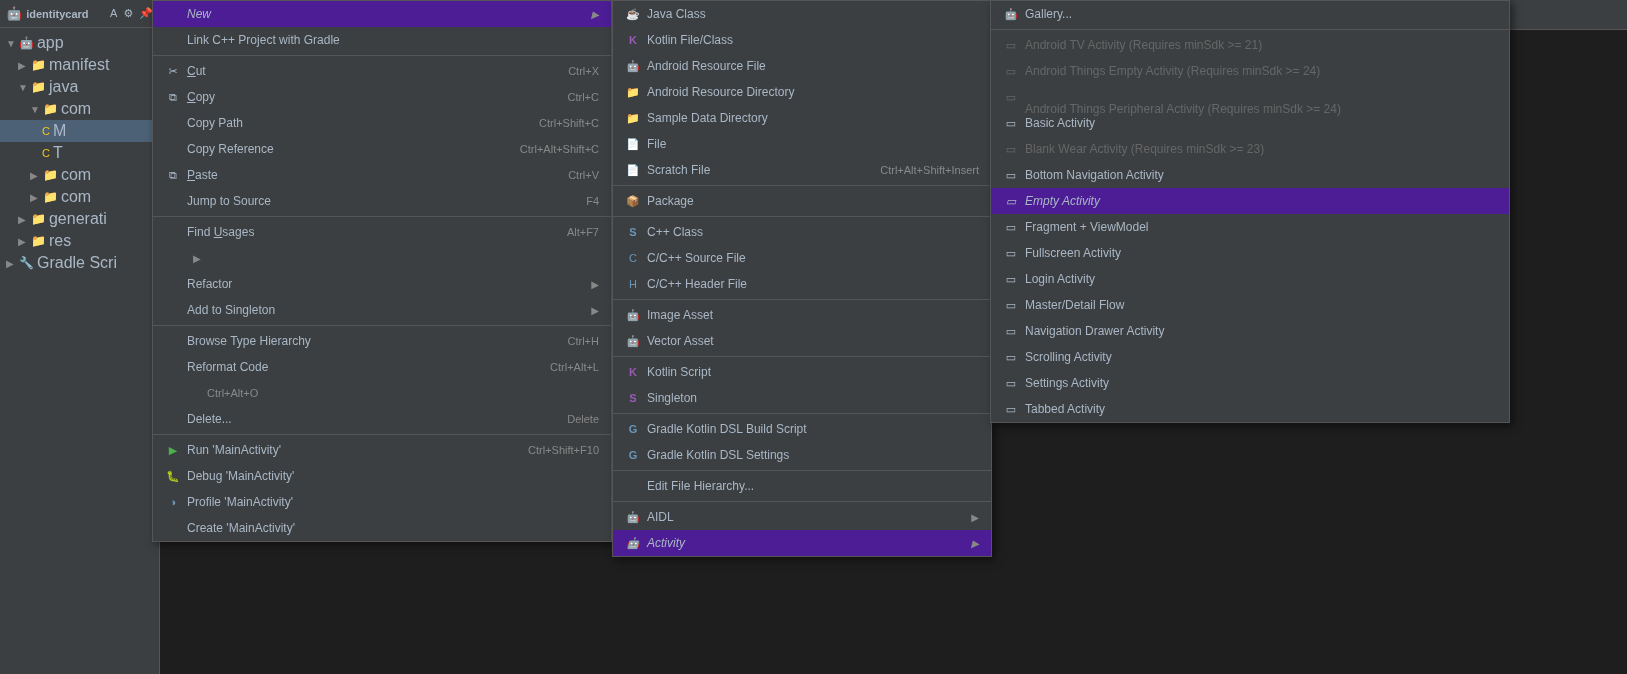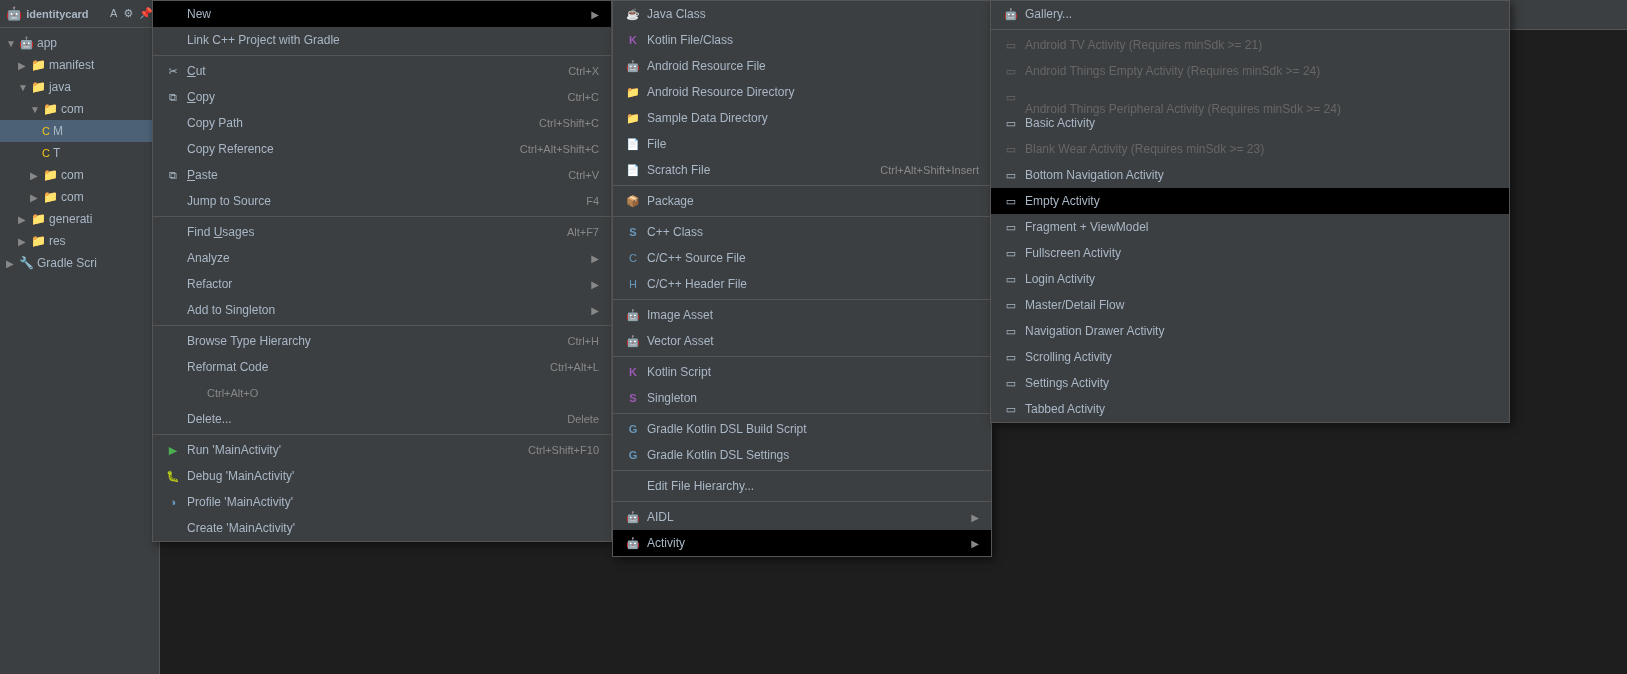--- a/index.html
+++ b/index.html
@@ -47,21 +47,21 @@
       height: 22px;
       display: flex;
       align-items: center;
       padding-left: 6px;
       gap: 3px;
       color: #a9b7c6;
       cursor: pointer;
     }
     .tree-item.selected { background: #4c6176; }
     .tree-item .arrow { font-size: 10px; color: #888; width: 10px; }
-    .tree-item-label { font-size: 12px; }
+    .tree-item-label { font-size: 16px; }
 
     
     .menus-overlay {
       position: absolute;
       left: 0;
       top: 0;
       width: 100%;
       height: 100%;
       pointer-events: none;
     }
@@ -78,21 +78,21 @@
     .menu-item {
       height: 26px;
       display: flex;
       align-items: center;
       padding: 0 12px;
       gap: 6px;
       cursor: pointer;
       white-space: nowrap;
       position: relative;
     }
-    .menu-item.highlighted { background: #000000; }
+    .menu-item.highlighted { background: #4c1d95; font-style: italic; }
     .menu-item.disabled { color: #666; }
     .menu-item .item-label { flex: 1; font-size: 12px; }
     .menu-item .item-shortcut { font-size: 11px; color: #888; margin-left: 20px; }
     .menu-item .item-arrow { font-size: 10px; color: #888; margin-left: 6px; }
     .menu-item .item-icon { width: 16px; height: 16px; display: flex; align-items: center; justify-content: center; font-size: 11px; }
     .menu-separator {
       height: 1px;
       background: #555;
       margin: 2px 0;
     }
@@ -278,21 +278,20 @@
       <span class="item-shortcut">F4</span>
     </div>
     <div class="menu-separator"></div>
     <div class="menu-item">
       <span class="item-icon"></span>
       <span class="item-label">Find <u>U</u>sages</span>
       <span class="item-shortcut">Alt+F7</span>
     </div>
     <div class="menu-item">
       <span class="item-icon"></span>
-      <span class="item-label">Analyze</span>
       <span class="item-arrow">▶</span>
     </div>
     <div class="menu-item">
       <span class="item-icon"></span>
       <span class="item-label">Refactor</span>
       <span class="item-arrow">▶</span>
     </div>
     <div class="menu-item">
       <span class="item-icon"></span>
       <span class="item-label">Add to Singleton</span>

